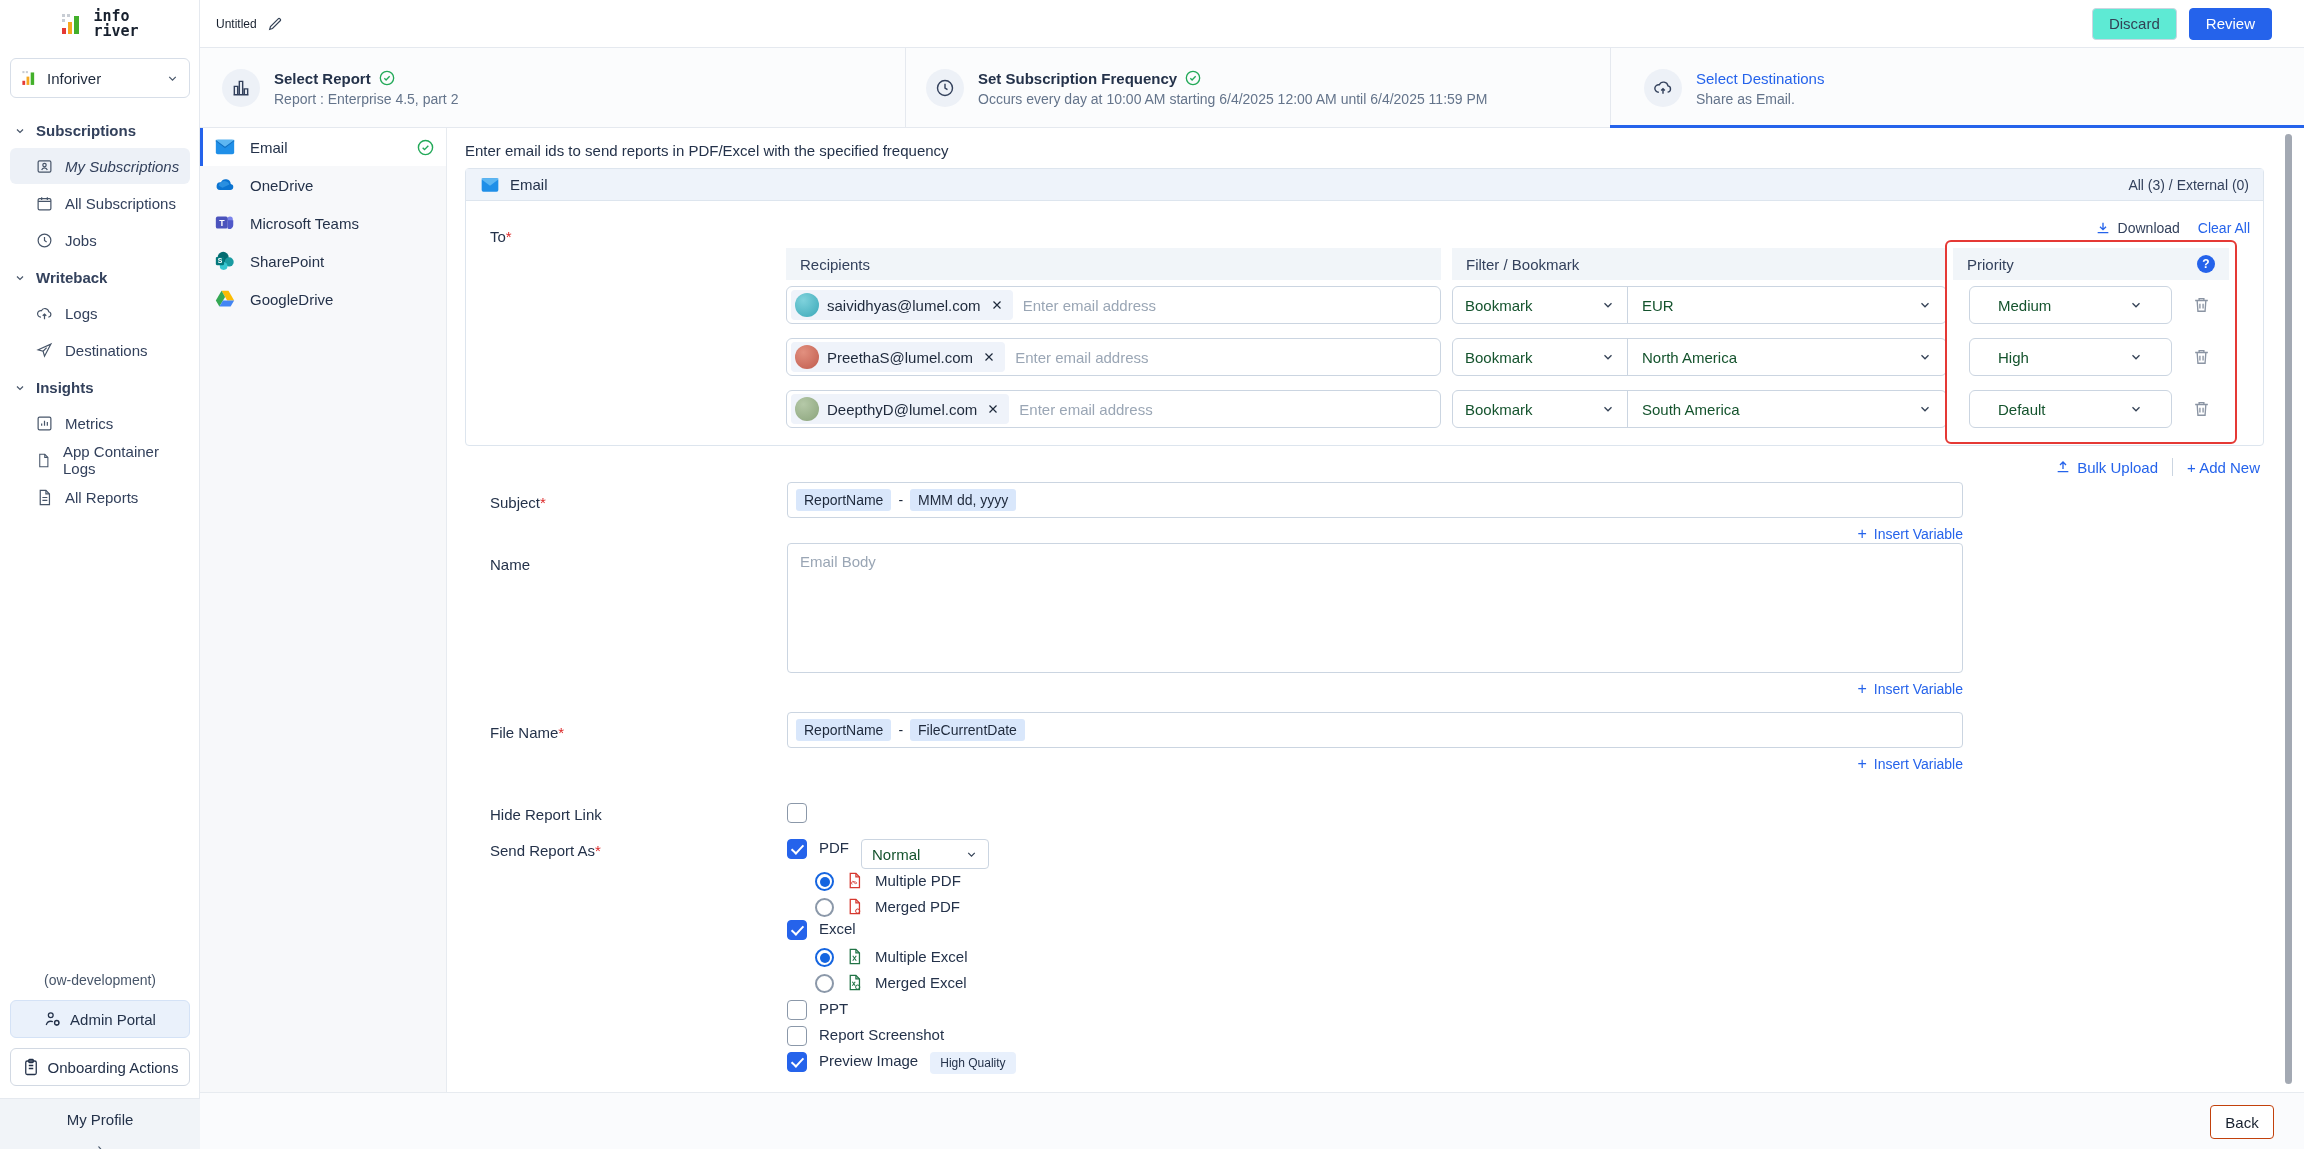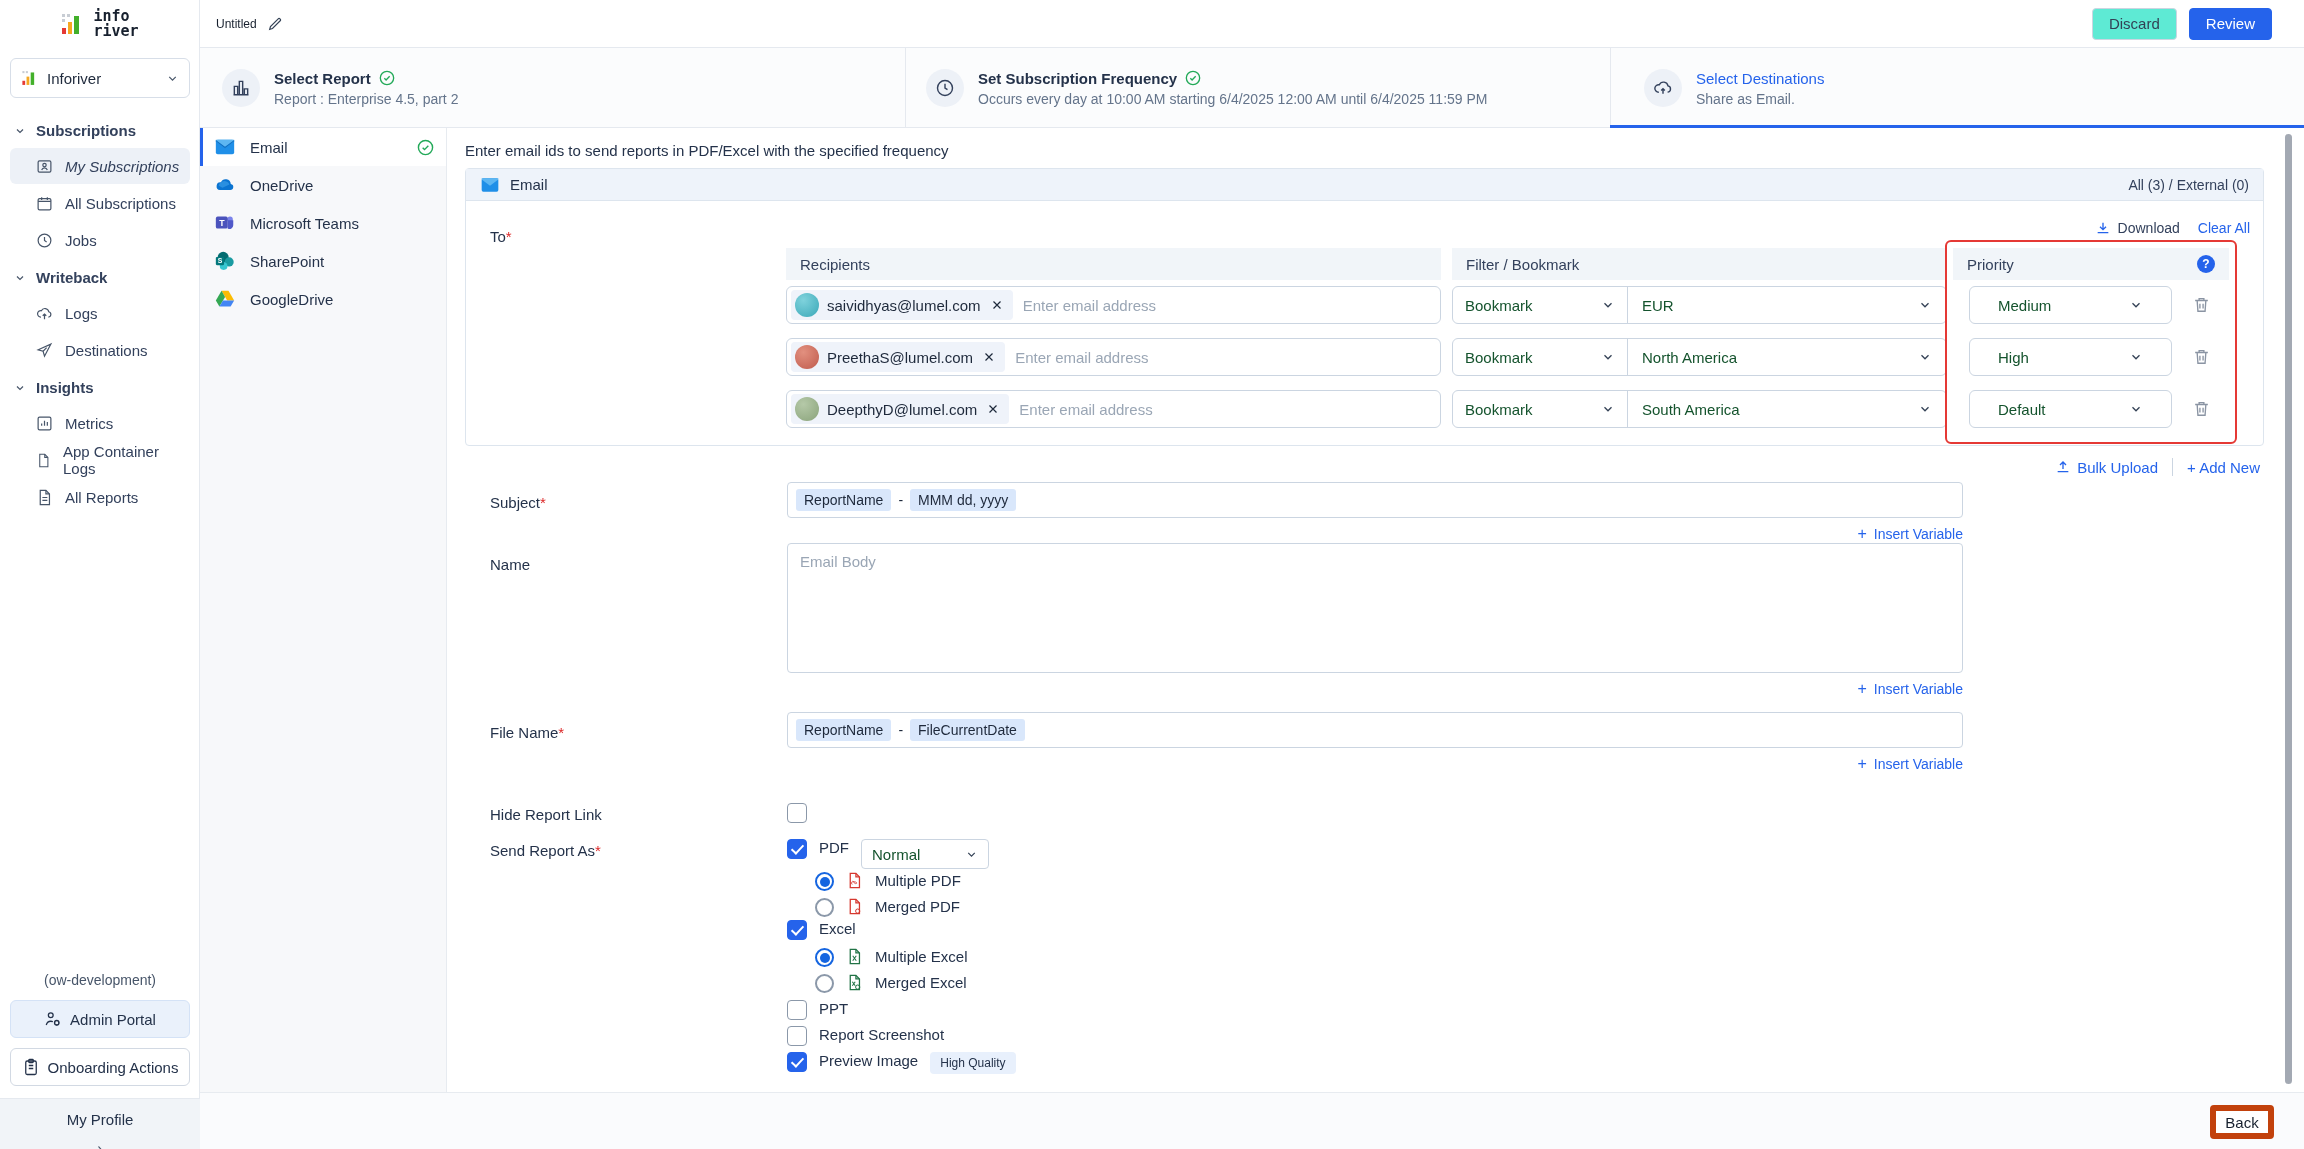--- a/index.html
+++ b/index.html
@@ -107,21 +107,21 @@
   .cb.checked::after { content:""; position:absolute; left:6px; top:2px; width:5px; height:10px; border:solid #fff; border-width:0 2.5px 2.5px 0; transform:rotate(43deg); }
   .radio { width:19px; height:19px; border-radius:50%; border:2px solid #8b98a9; background:#fff; cursor:pointer; flex:none; }
   .radio.sel { border-color:#1565e0; position:relative; }
   .radio.sel::after { content:""; position:absolute; left:2.5px; top:2.5px; width:10px; height:10px; border-radius:50%; background:#1565e0; }
   .opt-row { position:absolute; display:flex; align-items:flex-start; gap:12px; font-size:15px; color:#24324a; }
   .mini-select { width:128px; height:30px; border:1px solid #cbd5e1; border-radius:4px; background:#fff; display:flex; align-items:center; padding:0 10px; gap:6px; cursor:pointer; }
   .hq-chip { background:#e8f0fc; border-radius:4px; padding:4px 10px; font-size:12px; color:#24324a; }
 
   
   .footer { position:absolute; left:200px; right:0; top:1092px; height:57px; background:#fafbfd; border-top:1px solid #e7ebf0; }
-  .back-btn { position:absolute; right:30px; top:12px; width:64px; height:34px; background:#fff; border:6px solid #c2410c; border-radius:4px; font-size:15px; color:#17202e; cursor:pointer; }
+  .back-btn { position:absolute; right:30px; top:12px; width:64px; height:34px; background:#fff; border:1px solid #c2410c; border-radius:4px; font-size:15px; color:#17202e; cursor:pointer; }
   .scroll-thumb { position:absolute; right:12px; top:134px; width:7px; height:950px; background:#a3a9b3; border-radius:4px; }
 
   .chev { flex:none; }
 </style>
 </head>
 <body>
 
 <div class="app">
 
   <aside class="sidebar">

